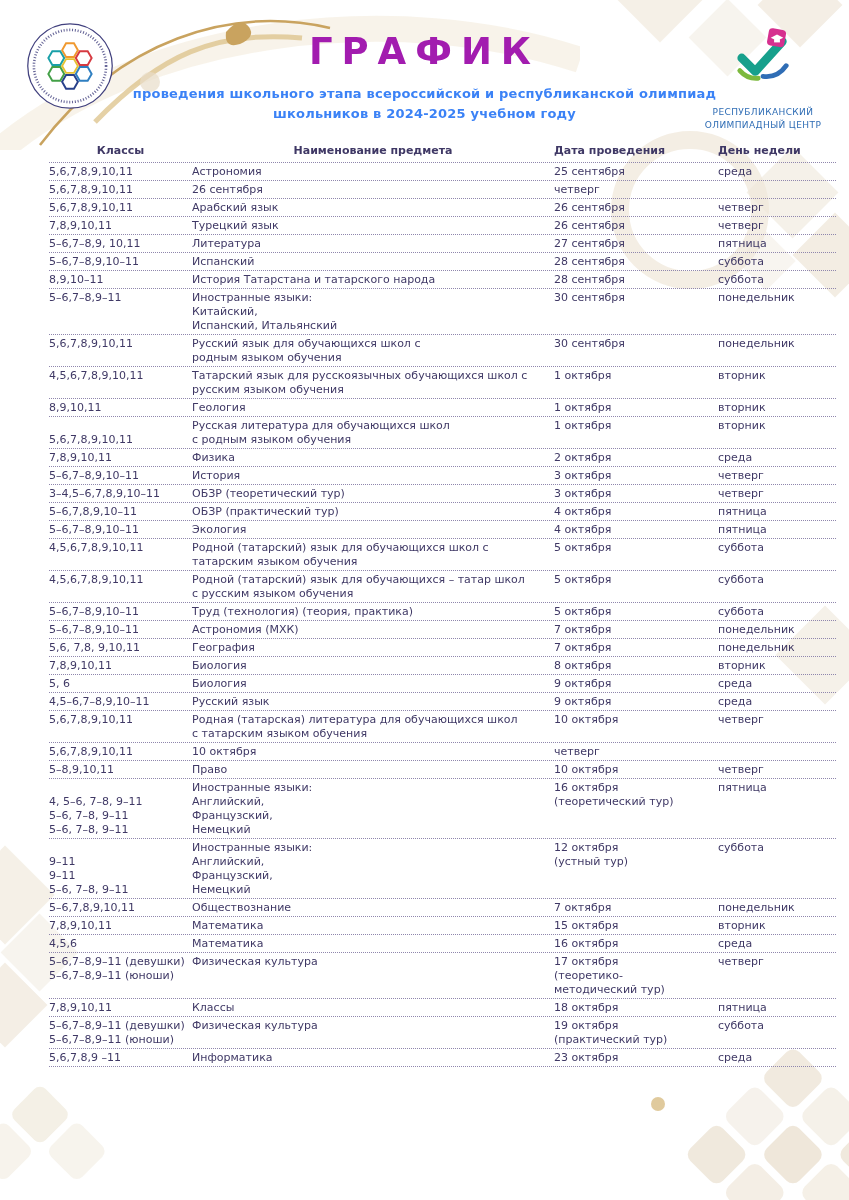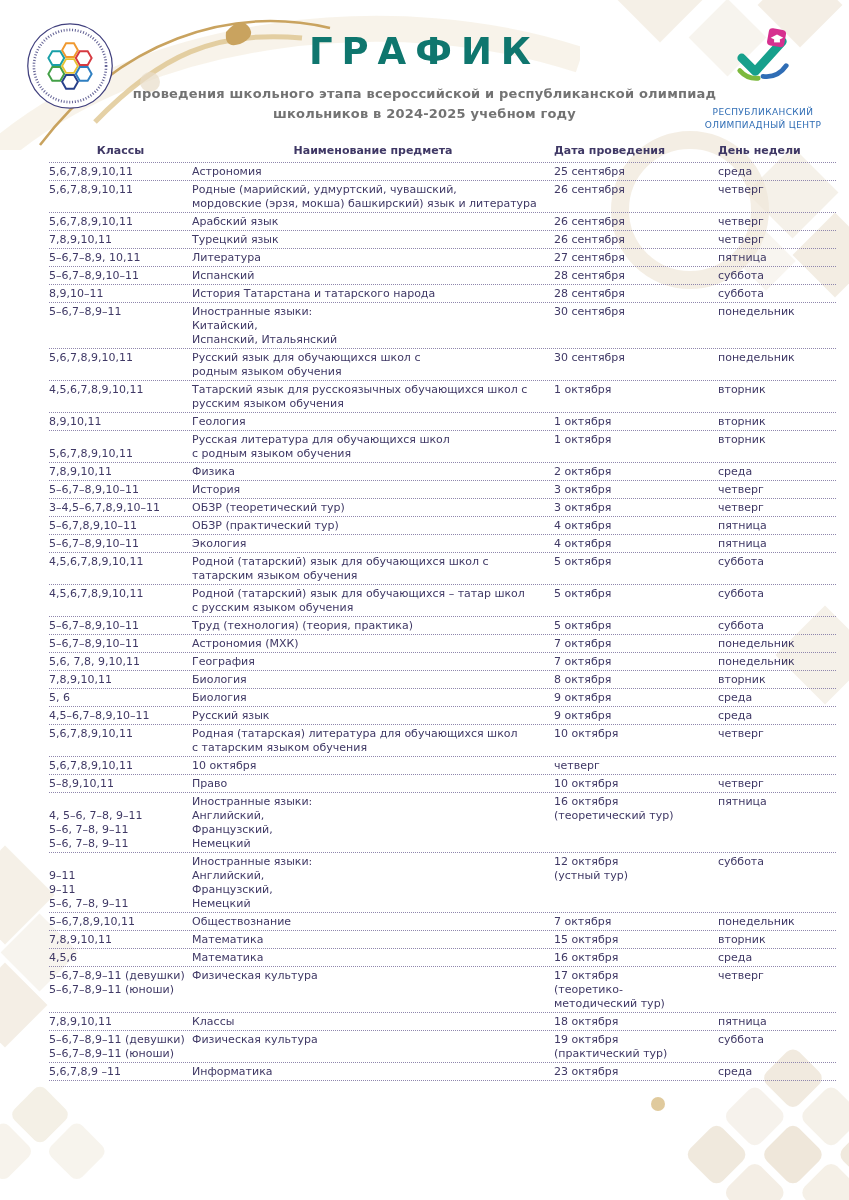--- a/index.html
+++ b/index.html
@@ -8,25 +8,25 @@
     font-family:"DejaVu Sans","Liberation Sans",sans-serif;
   }
   .decor{position:absolute;z-index:0;pointer-events:none;}
   .diamond{position:absolute;transform:rotate(45deg);background:#ece3d4;z-index:0;}
   .content{position:relative;z-index:2;}
 
   
   .logo-left{position:absolute;left:26px;top:22px;width:88px;height:88px;}
   .page-title{
     position:absolute;left:0;right:0;top:30px;margin:0;text-align:center;
-    font-size:37px;font-weight:bold;letter-spacing:9px;color:#0f766e;
+    font-size:37px;font-weight:bold;letter-spacing:9px;color:#a21caf;
   }
   .page-subtitle{
     position:absolute;left:0;right:0;top:84px;text-align:center;
-    font-size:13px;font-weight:bold;color:#737373;line-height:1.55;letter-spacing:.2px;
+    font-size:13px;font-weight:bold;color:#3b82f6;line-height:1.55;letter-spacing:.2px;
   }
   .logo-right{position:absolute;right:6px;top:28px;width:160px;text-align:center;}
   .logo-right svg{display:block;margin:0 auto;}
   .logo-right-text{
     margin-top:20px;font-size:9px;font-weight:normal;color:#2f6db5;letter-spacing:.4px;line-height:1.4;
   }
 
   
   .schedule{position:absolute;left:42px;top:142px;width:787px;color:#3f3865;margin-left:7px;}
   .trow{
@@ -133,22 +133,20 @@
     <div>
   <div class="trow">
     <div class="cell c-classes">5,6,7,8,9,10,11</div>
     <div class="cell c-subject">Астрономия</div>
     <div class="cell c-date">25 сентября</div>
     <div class="cell c-day">среда</div>
   </div>
 
   <div class="trow">
     <div class="cell c-classes">5,6,7,8,9,10,11</div>
-    <div class="cell c-subject">Родные (марийский, удмуртский, чувашский,
-мордовские (эрзя, мокша) башкирский) язык и литература</div>
     <div class="cell c-date">26 сентября</div>
     <div class="cell c-day">четверг</div>
   </div>
 
   <div class="trow">
     <div class="cell c-classes">5,6,7,8,9,10,11</div>
     <div class="cell c-subject">Арабский язык</div>
     <div class="cell c-date">26 сентября</div>
     <div class="cell c-day">четверг</div>
   </div>

